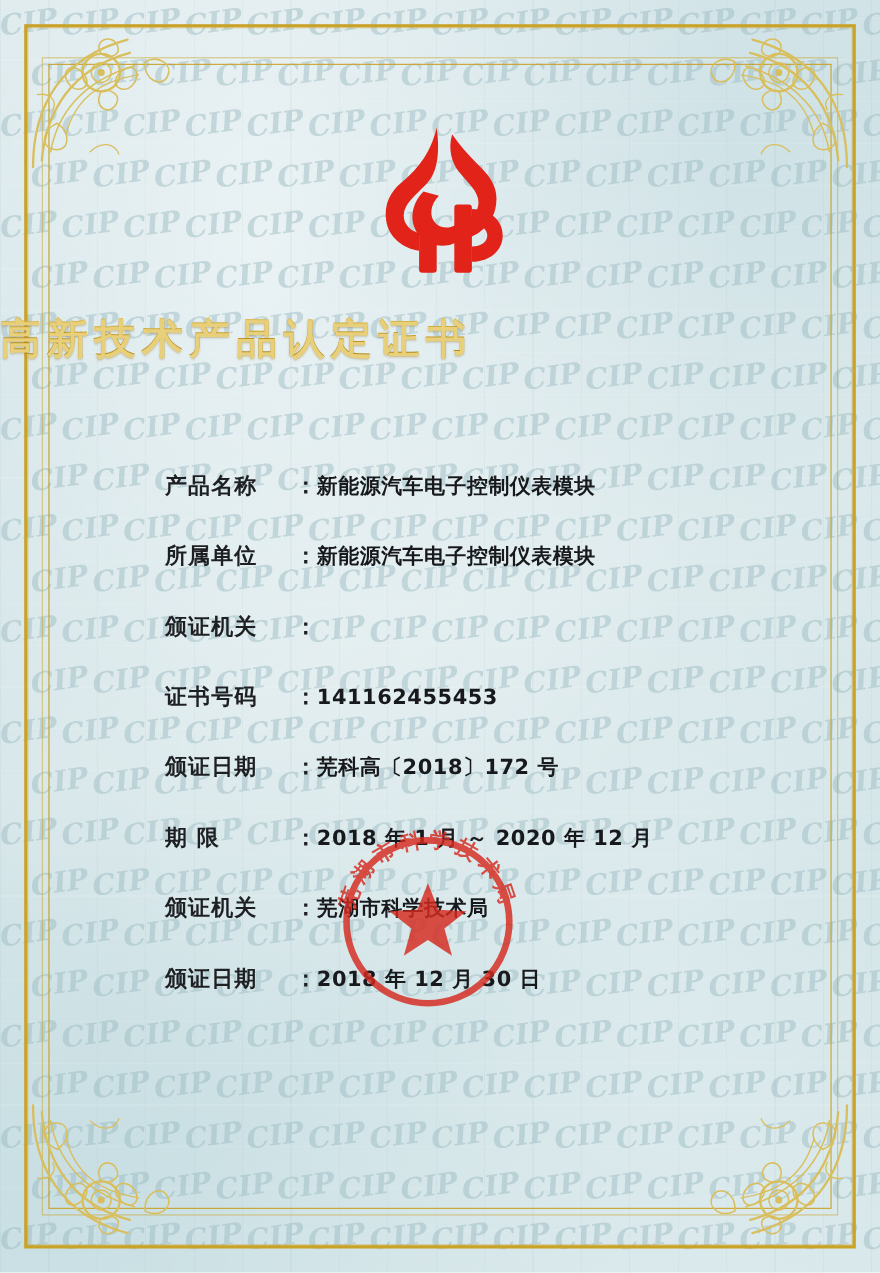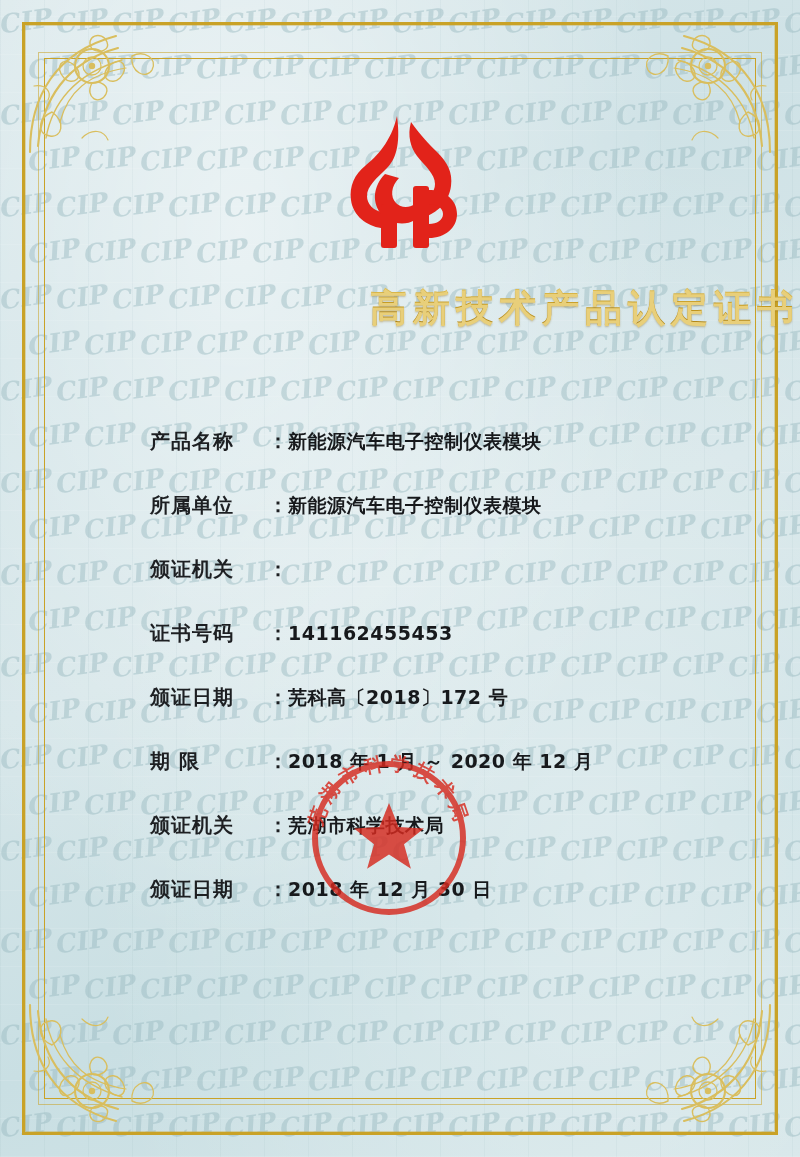--- a/index.html
+++ b/index.html
@@ -89,21 +89,21 @@
     top: 112px;
     display: flex;
     justify-content: center;
   }
 
   
   .title {
     position: absolute;
     left: 0; right: 0;
     top: 283px;
-    text-align: right;
+    text-align: left;
     font-family: Liberation Serif, serif;
     font-weight: bold;
     font-size: 37px;
     letter-spacing: 6px;
     color: #b8901e;
     text-shadow:
       0 1px 0 #e8cf7a,
       0 2px 2px rgba(120,85,10,0.35);
     background: linear-gradient(180deg, #e9cd6b 0%, #c79c22 45%, #a87c12 100%);
     -webkit-background-clip: text;

